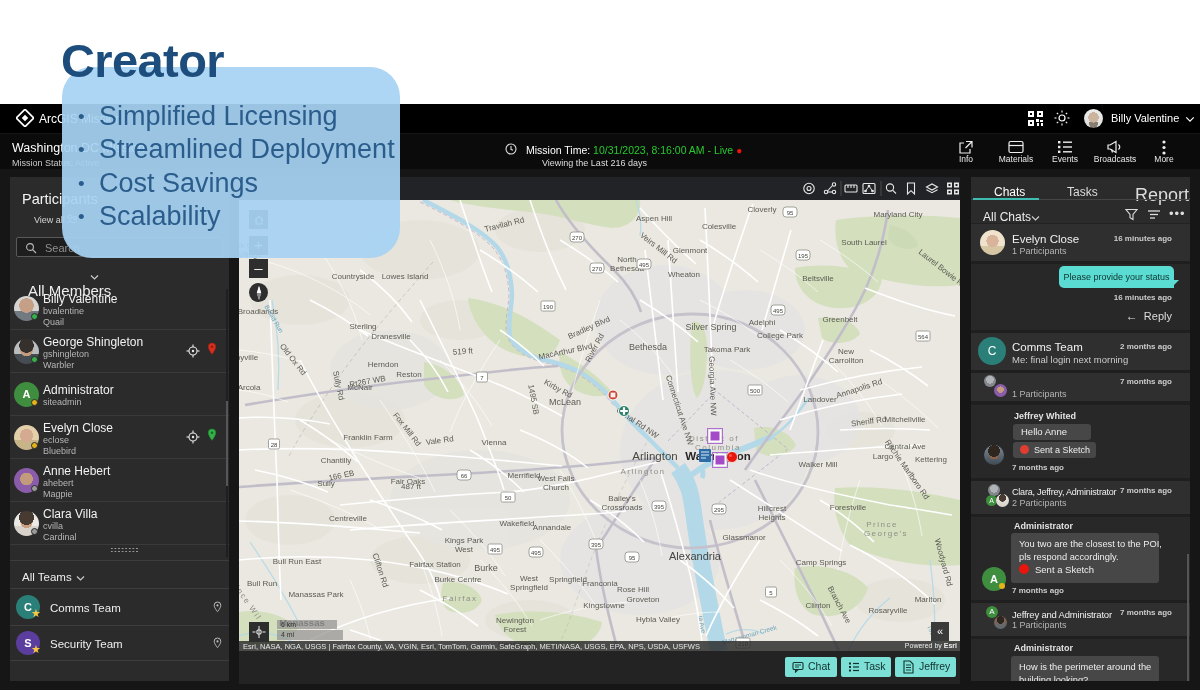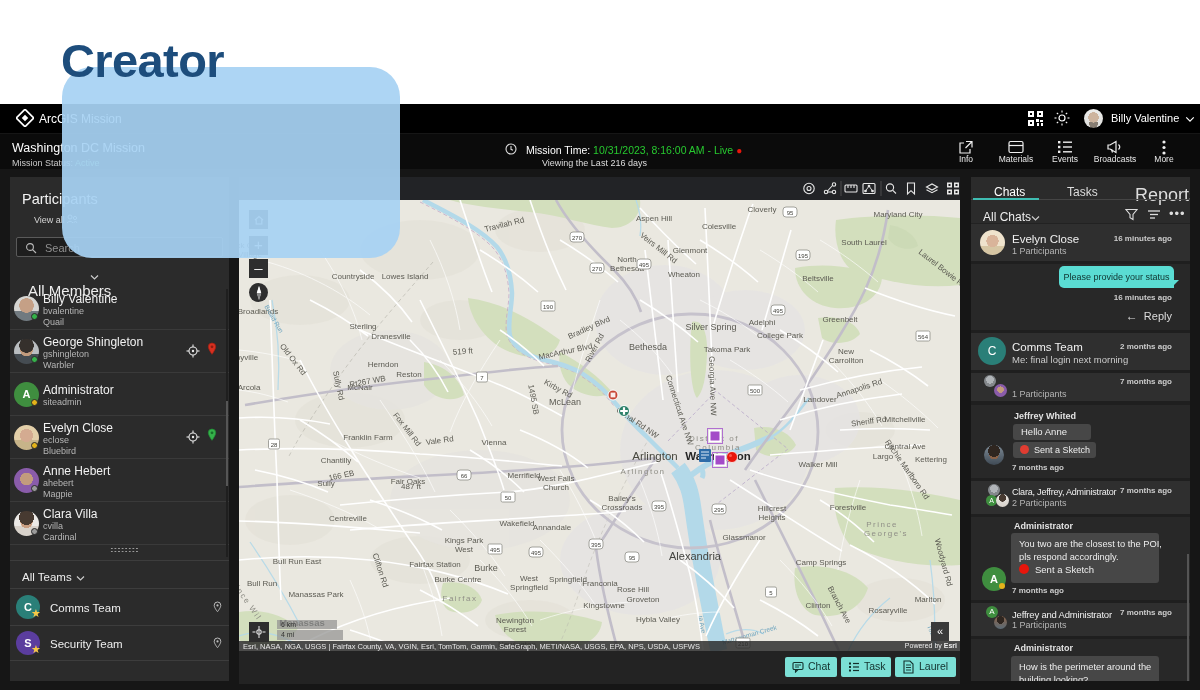--- a/index.html
+++ b/index.html
@@ -746,21 +746,21 @@
         </div>
         <div class="abs" style="left:656px;top:6px;width:61px;height:20px;background:#7ce0d6;border-radius:2px;color:#13302c;font-size:10.5px;">
           <svg class="abs" style="left:8px;top:3px;" width="11" height="14" viewBox="0 0 11 14">
               <path d="M1 1 L7 1 L10 4 L10 13 L1 13 Z" fill="none" stroke="#13302c" stroke-width="1.1"></path>
               <g stroke="#13302c" stroke-width="0.9">
                 <line x1="3" y1="5" x2="8" y2="5"></line>
                 <line x1="3" y1="7.5" x2="8" y2="7.5"></line>
                 <line x1="3" y1="10" x2="8" y2="10"></line>
               </g>
             </svg>
-          <span class="abs" style="left:24px;top:3px;">Laurel</span>
+          <span class="abs" style="left:24px;top:3px;">Jeffrey</span>
         </div>
       </div>
 
       <div class="abs" style="left:10px;top:33px;width:19px;height:19px;background:#343434;">
           <svg style="position:absolute;left:3.5px;top:3.5px;" width="12" height="12" viewBox="0 0 12 12">
             <path d="M2 6 L6 2.5 L10 6 M3.2 5.4 L3.2 10 L8.8 10 L8.8 5.4" fill="none" stroke="#ddd" stroke-width="1.1"></path>
           </svg>
         </div>
       <div class="abs" style="left:10px;top:59px;width:19px;height:19px;background:#343434;color:#eee;font-size:15px;text-align:center;line-height:18px;">+</div>
       <div class="abs" style="left:10px;top:82px;width:19px;height:19px;background:#2e2e2e;color:#eee;font-size:15px;text-align:center;line-height:17px;">–</div>
@@ -884,13 +884,19 @@
           <div class="abs" style="left:40px;top:17px;width:148px;height:40px;background:#474747;border-radius:3px;">
             <div class="abs" style="left:8px;top:5px;font-size:9.3px;color:#eee;line-height:12.5px;white-space:nowrap;">How is the perimeter around the<br>building looking?</div>
           </div>
         </div>
       </div>
     </div>
   </div>
 
   <div class="abs" style="left:62px;top:67px;width:338px;height:191px;border-radius:30px;background:rgba(167,210,243,0.93);"></div>
   <div class="abs" style="left:61px;top:37px;font-size:47px;line-height:1;font-weight:bold;color:#1d4d7c;letter-spacing:-0.6px;">Creator</div>
+  <div id="bullets" class="abs" style="left:78px;top:100px;font-size:27px;color:#2b5d8c;line-height:32.3px;">
+    <div><span class="bdot">•</span><span class="btxt">Simplified Licensing</span></div>
+    <div><span class="bdot">•</span><span class="btxt">Streamlined Deployment</span></div>
+    <div><span class="bdot">•</span><span class="btxt">Cost Savings</span></div>
+    <div><span class="bdot">•</span><span class="btxt">Scalability</span></div>
+  </div>
 </div>
 
 </body></html>

